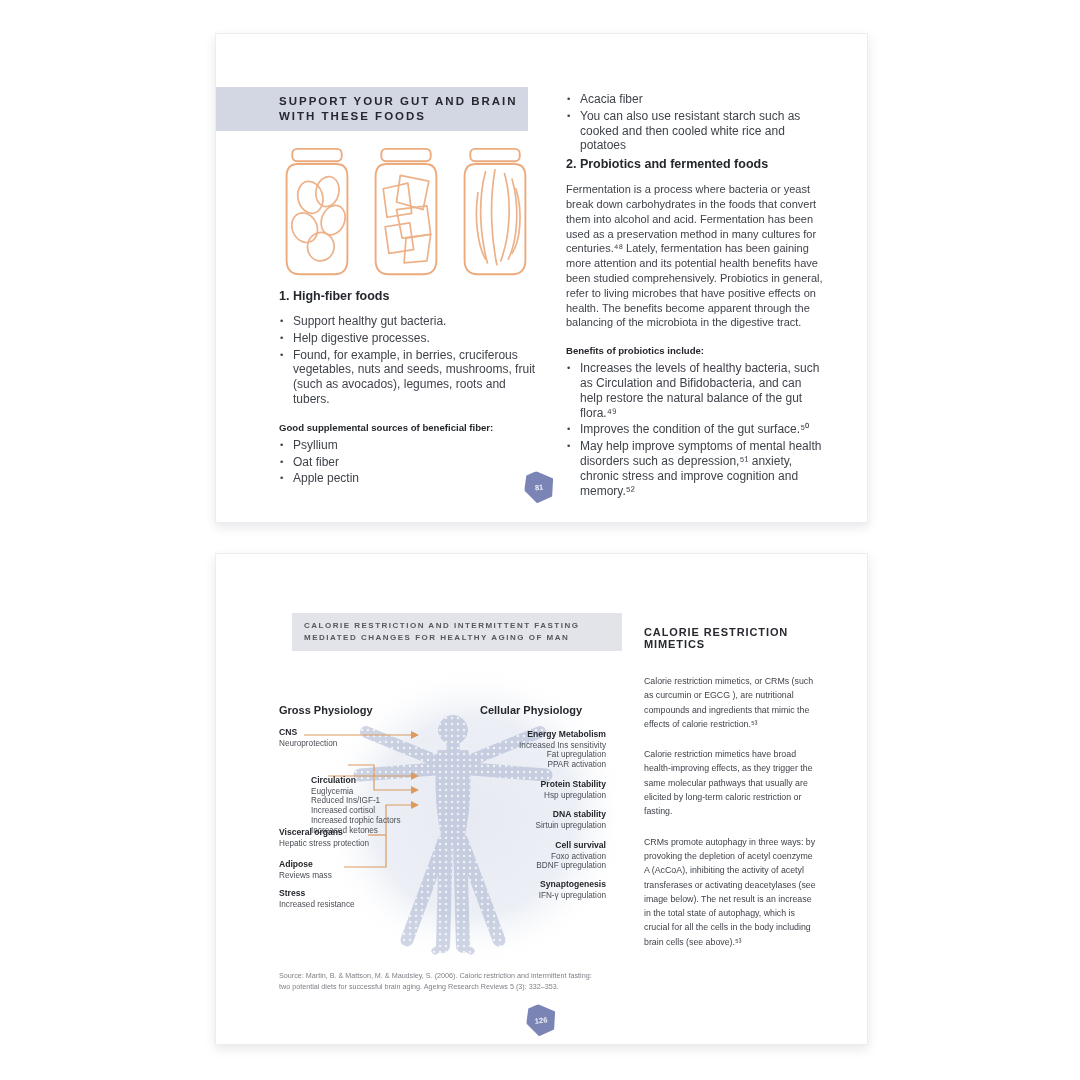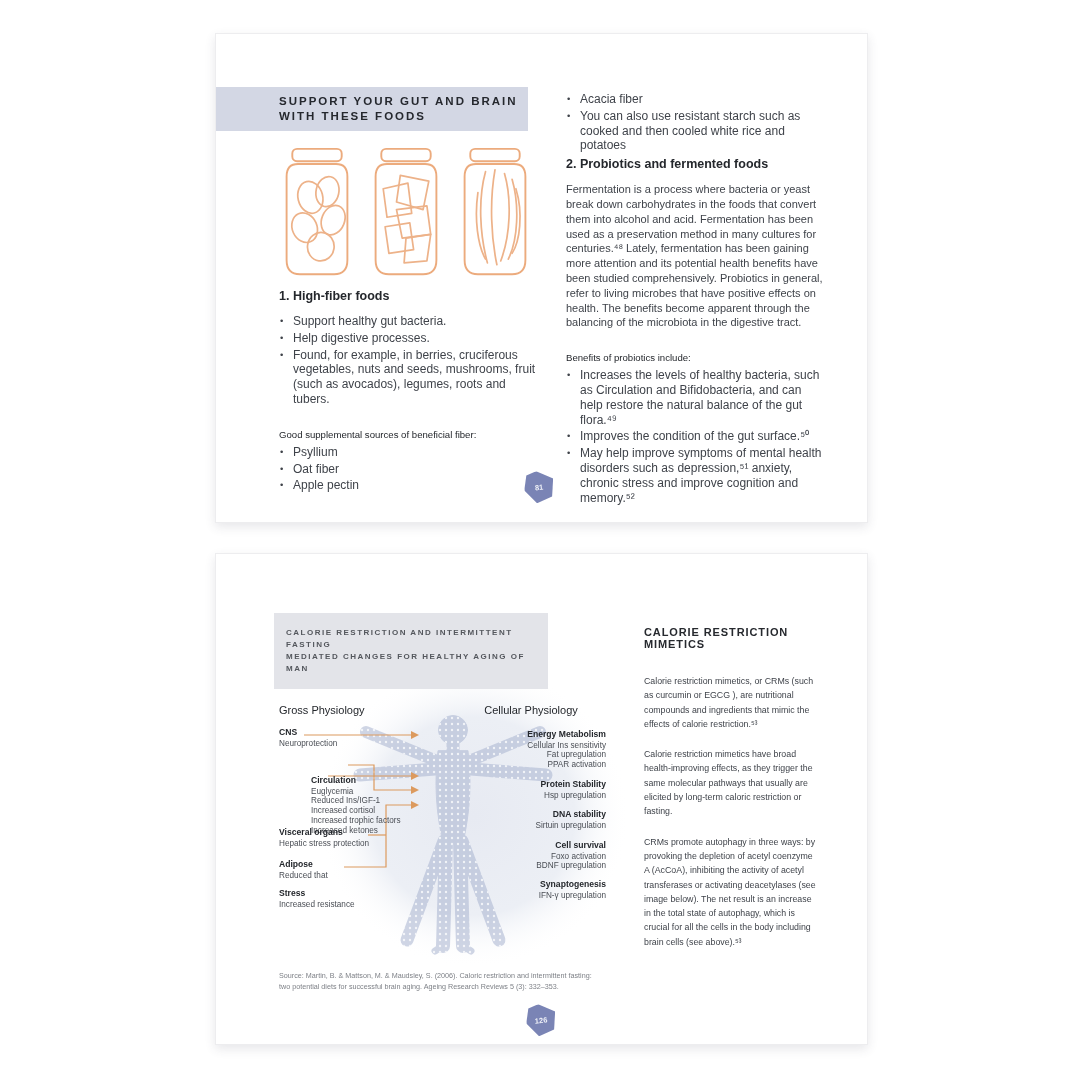--- a/index.html
+++ b/index.html
@@ -19,39 +19,39 @@
 
   .p1-jars { position:absolute; left:63px; top:112px; display:flex; gap:13px; }
   .p1-jars svg { display:block; }
 
   .col { position:absolute; color:#3f434a; }
   .p1-left  { left:63px;  top:255px; width:264px; }
   .p1-right { left:350px; top:58px;  width:260px; }
 
   .sec-title { font-size:12.5px; font-weight:700; color:#24272c; margin-bottom:11px; }
   .body-txt  { font-size:11px; line-height:14.8px; color:#3f434a; }
-  .sub-title { font-size:9.6px; font-weight:400; color:#24272c; margin-top:22px; margin-bottom:5px; }
+  .sub-title { font-size:9.6px; font-weight:700; color:#24272c; margin-top:15px; margin-bottom:5px; }
 
   .blist .li { position:relative; padding-left:14px; font-size:12px; line-height:14.8px; color:#3f434a; margin-bottom:2px; }
   .blist .li::before { content:"•"; position:absolute; left:1px; top:0; font-size:9.5px; color:#3f434a; }
 
   .badge { position:absolute; width:30px; height:32px; background:#7a84b5; color:#eef0f7;
            font-size:7.5px; font-weight:700; display:flex; align-items:center; justify-content:center;
            clip-path:polygon(46% 0%, 100% 28%, 90% 84%, 38% 100%, 0% 56%, 12% 10%);
            transform:rotate(-6deg); }
   .p1-badge { left:308px; top:437px; }
   .p2-badge { left:310px; top:450px; }
 
   
-  .p2-header { position:absolute; left:58px; top:59px; width:274px; background:#e3e4e9; padding:14px 12px; }
+  .p2-header { position:absolute; left:76px; top:59px; width:330px; background:#e3e4e9; padding:7px 12px; }
   .p2-header .hline { font-size:8px; font-weight:700; letter-spacing:1.5px; color:#54575d; line-height:12px; }
 
   .p2-illus { position:absolute; left:0; top:0; width:653px; height:492px; }
 
-  .phys-title { position:absolute; font-size:11px; font-weight:400; color:#24272c; }
+  .phys-title { position:absolute; font-size:11px; font-weight:700; color:#24272c; }
   .gross-title { left:63px; top:150px; }
   .cell-title  { left:240px; top:150px; width:150px; text-align:center; }
 
   .pgroup { position:absolute; }
   .pgroup .plabel { font-size:8.6px; font-weight:700; color:#24272c; line-height:10.5px; margin-bottom:1px; }
   .pgroup .pitem  { font-size:8.2px; color:#4a4e55; line-height:9.8px; }
   .gross { left:63px; width:130px; }
   .cellg { left:240px; width:150px; text-align:right; }
 
   .g0 { top:173px; } .g1 { top:221px;margin-left:32px; } .g2 { top:273px; } .g3 { top:305px; } .g4 { top:334px; }
@@ -225,30 +225,30 @@
       <div class="pitem">Increased cortisol</div>
       <div class="pitem">Increased trophic factors</div>
       <div class="pitem">Increased ketones</div>
     </div>
     <div class="pgroup gross g2">
       <div class="plabel">Visceral organs</div>
       <div class="pitem">Hepatic stress protection</div>
     </div>
     <div class="pgroup gross g3">
       <div class="plabel">Adipose</div>
-      <div class="pitem">Reduced that</div>
+      <div class="pitem">Reviews mass</div>
     </div>
     <div class="pgroup gross g4">
       <div class="plabel">Stress</div>
       <div class="pitem">Increased resistance</div>
     </div>
 
     <div class="pgroup cellg c0">
       <div class="plabel">Energy Metabolism</div>
-      <div class="pitem">Cellular Ins sensitivity</div>
+      <div class="pitem">Increased Ins sensitivity</div>
       <div class="pitem">Fat upregulation</div>
       <div class="pitem">PPAR activation</div>
     </div>
     <div class="pgroup cellg c1">
       <div class="plabel">Protein Stability</div>
       <div class="pitem">Hsp upregulation</div>
     </div>
     <div class="pgroup cellg c2">
       <div class="plabel">DNA stability</div>
       <div class="pitem">Sirtuin upregulation</div>

